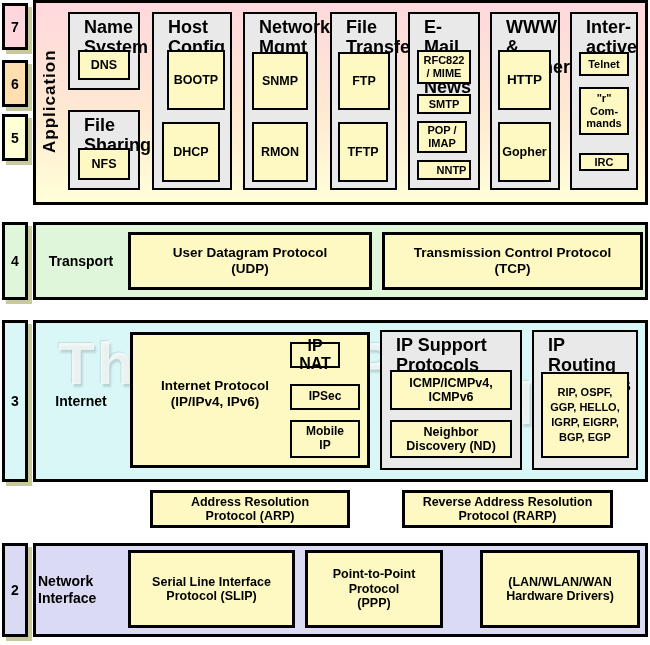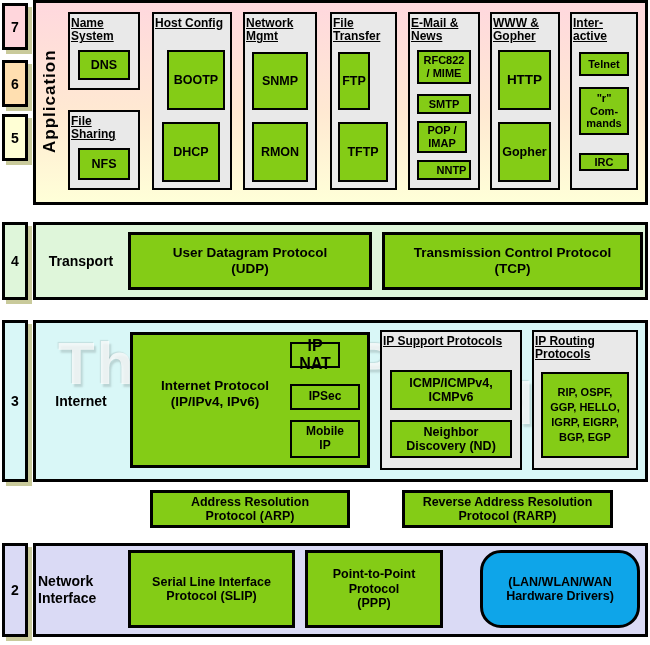--- a/index.html
+++ b/index.html
@@ -20,31 +20,31 @@
     border:3px solid #000;
   }
   .layer-label{
     position:absolute;display:flex;align-items:center;justify-content:center;
     font-size:14px;text-align:left;line-height:1.2;
   }
   
   .grp{
     position:absolute;box-sizing:border-box;background:#E9E9E9;border:2px solid #000;
   }
-  .grp-title{font-size:12px;line-height:1.12;padding:3px 2px 0 1px;text-decoration:underline;}
+  .grp-title{font-size:18px;line-height:1.12;padding:3px 2px 0 14px;}
   
   .pbox{
-    position:absolute;box-sizing:border-box;background:#84cc16;border:2px solid #000;
+    position:absolute;box-sizing:border-box;background:#fef9c3;border:2px solid #000;
     display:flex;flex-direction:column;align-items:center;justify-content:center;
     text-align:center;font-size:12.5px;line-height:1.15;
   }
   .pbox span{display:block;}
   .big{border-width:3px;font-size:13.5px;}
   .sm{font-size:11px;}
-  .hw{background:#0ea5e9;border-radius:21px;}
+  .hw{background:#fef9c3;}
   
   #app-layer{background:linear-gradient(180deg,#FFD8DE 0%,#FFE9D2 55%,#FFFFD8 100%);}
   #transport-layer{background:#DFF6DA;}
   #internet-layer{background:#D9F7F7;overflow:hidden;}
   #network-layer{background:#DADAF5;}
   
   #app-label{
     position:absolute;left:36px;top:2px;width:28px;height:198px;
     display:flex;align-items:center;justify-content:center;
     writing-mode:vertical-rl;transform:rotate(180deg);
@@ -90,21 +90,21 @@
 
   <div class="grp" style="left:243px;top:12px;width:74px;height:178px;">
     <div class="grp-title">Network Mgmt</div>
   </div>
   <div class="pbox" style="left:252px;top:52px;width:56px;height:58px;">SNMP</div>
   <div class="pbox" style="left:252px;top:122px;width:56px;height:60px;">RMON</div>
 
   <div class="grp" style="left:330px;top:12px;width:67px;height:178px;">
     <div class="grp-title">File Transfer</div>
   </div>
-  <div class="pbox" style="left:338px;top:52px;width:32px;height:58px;">FTP</div>
+  <div class="pbox" style="left:338px;top:52px;width:52px;height:58px;">FTP</div>
   <div class="pbox" style="left:338px;top:122px;width:50px;height:60px;">TFTP</div>
 
   <div class="grp" style="left:408px;top:12px;width:72px;height:178px;">
     <div class="grp-title">E-Mail &amp; News</div>
   </div>
   <div class="pbox sm" style="left:417px;top:50px;width:54px;height:34px;">
     <span>RFC822</span>
     <span>/ MIME</span>
   </div>
   <div class="pbox sm" style="left:417px;top:94px;width:54px;height:20px;">SMTP</div>

